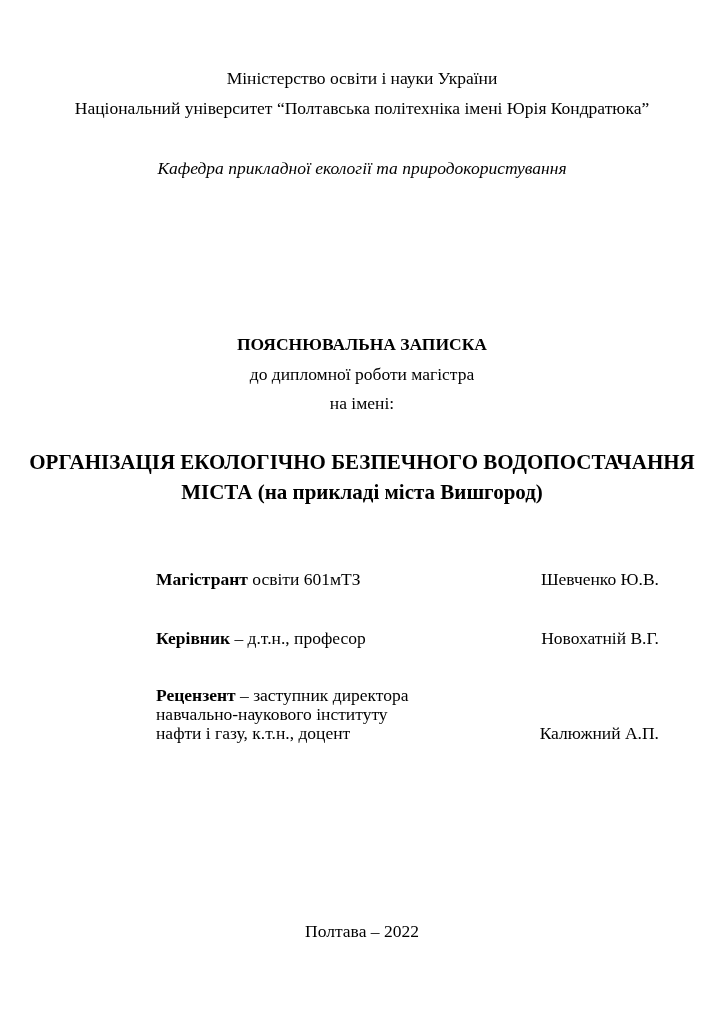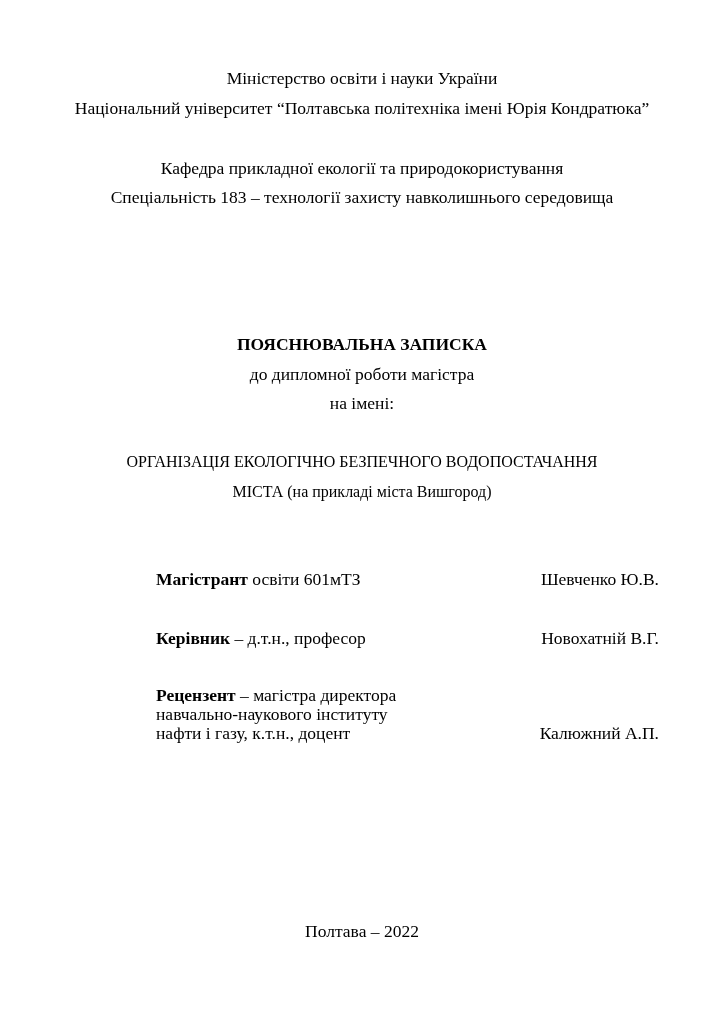--- a/index.html
+++ b/index.html
@@ -26,22 +26,22 @@
       position: absolute;
       left: 0;
       width: 724px;
       text-align: center;
       font-size: 17.5px;
       line-height: 20px;
       white-space: nowrap;
     }
     .bold { font-weight: bold; }
     .title-big {
-      font-size: 16px;
-      font-weight: normal;
+      font-size: 21px;
+      font-weight: bold;
     }
     .sig-row {
       position: absolute;
       left: 156px;
       width: 503px;
       font-size: 17.5px;
       line-height: 20px;
       white-space: nowrap;
     }
     .sig-left {
@@ -60,43 +60,42 @@
       line-height: 19px;
     }
   </style>
 </head>
 <body>
 
 <div class="page">
 
   <div class="line" style="top:68px;">Міністерство освіти і науки України</div>
   <div class="line" style="top:98px;">Національний університет “Полтавська політехніка імені Юрія Кондратюка”</div>
-  <div class="line" style="top:158px;">Кафедра прикладної екології та природокористування</div>
-  <div class="line" style="top:187px;">Спеціальність 183 – технології захисту навколишнього середовища</div>
+  <div class="line" style="top:158px;font-style:italic;">Кафедра прикладної екології та природокористування</div>
 
   <div class="line bold" style="top:334px;">ПОЯСНЮВАЛЬНА ЗАПИСКА</div>
   <div class="line" style="top:364px;">до дипломної роботи магістра</div>
   <div class="line" style="top:393px;">на імені:</div>
 
   <div class="line title-big" style="top:452px;">ОРГАНІЗАЦІЯ ЕКОЛОГІЧНО БЕЗПЕЧНОГО ВОДОПОСТАЧАННЯ</div>
   <div class="line title-big" style="top:482px;">МІСТА (на прикладі міста Вишгород)</div>
 
   <div class="sig-row" style="top:569px;">
     <span class="sig-left"><span class="role">Магістрант</span><span> освіти 601мТЗ</span></span>
     <span class="sig-right">Шевченко Ю.В.</span>
   </div>
 
   <div class="sig-row" style="top:628px;">
     <span class="sig-left"><span class="role">Керівник</span><span> – д.т.н., професор</span></span>
     <span class="sig-right">Новохатній В.Г.</span>
   </div>
 
   <div class="sig-row multi" style="top:686px;">
     <div class="sig-left">
-      <div><span class="role">Рецензент</span><span> – магістра директора</span></div>
+      <div><span class="role">Рецензент</span><span> – заступник директора</span></div>
       <div>навчально-наукового інституту</div>
       <div>нафти і газу, к.т.н., доцент</div>
     </div>
     <span class="sig-right" style="top:38px;text-align:right;">Калюжний А.П.</span>
   </div>
 
   <div class="line" style="top:921px;">Полтава – 2022</div>
 
 </div>
 

